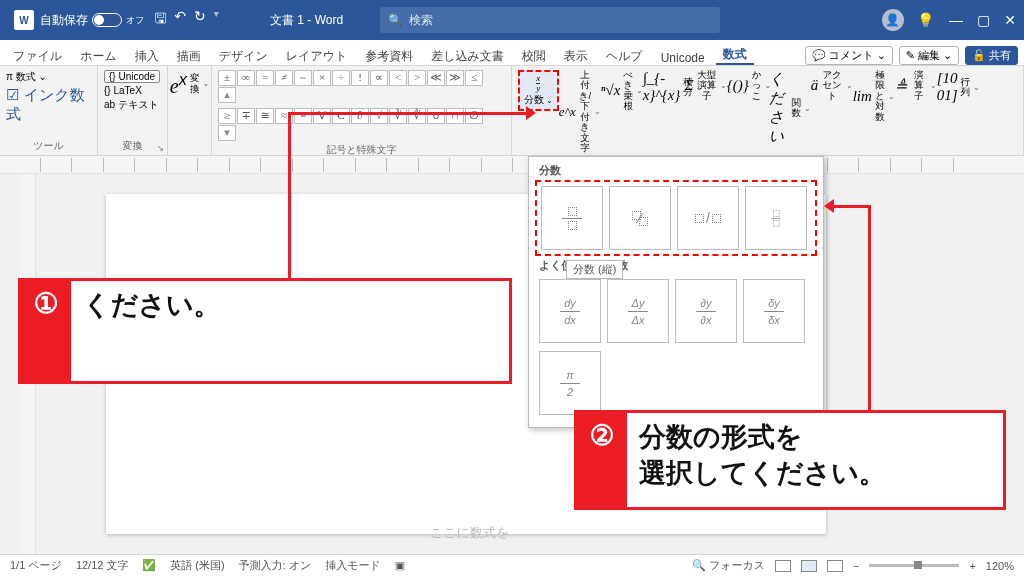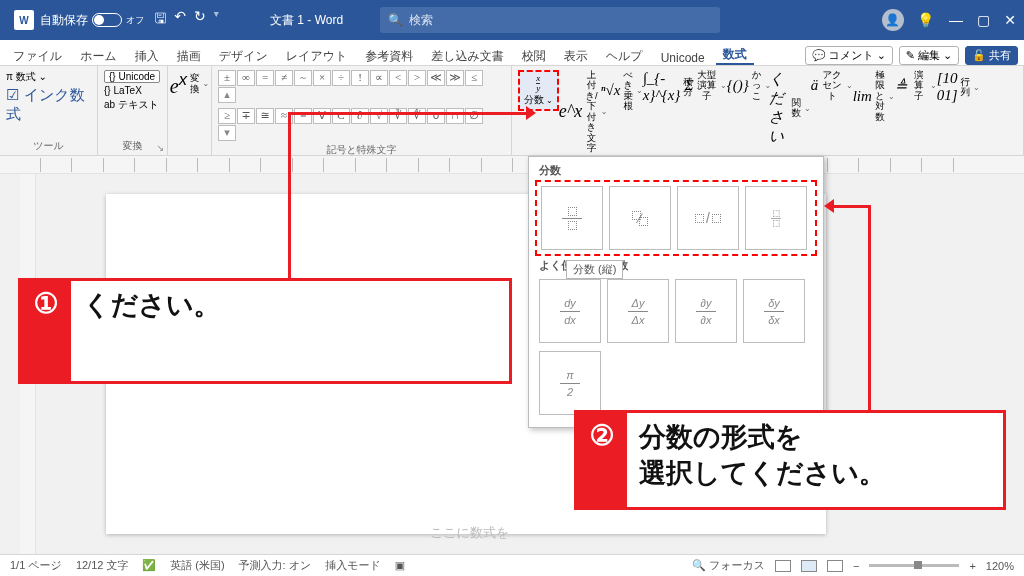--- a/index.html
+++ b/index.html
@@ -218,21 +218,21 @@
     <div class="group-body" id="structures-body" style="gap:0;">
       <div class="fraction-btn">
         <div class="xy">x</div>
         <div class="xy xy-bot">y</div>
         <div class="lbl">
             <span>分数</span>
             <span style="font-size:8px;">⌄</span>
           </div>
       </div>
     <div class="bigbtn">
-          <span class="bigicon" style="font-size: 18px; text-align: center;">e^x</span>
+          <span class="bigicon" style="font-size: 13px; text-align: center;">e^x</span>
           <span class="lbl">上付き/下付き
 文字</span>
           <span style="font-size: 8px; color: rgb(102, 102, 102);">⌄</span>
         </div>
         <div class="bigbtn">
           <span class="bigicon" style="font-size: 15px;">ⁿ√x</span>
           <span class="lbl">べき乗根</span>
           <span style="font-size: 8px; color: rgb(102, 102, 102);">⌄</span>
         </div>
         <div class="bigbtn">

